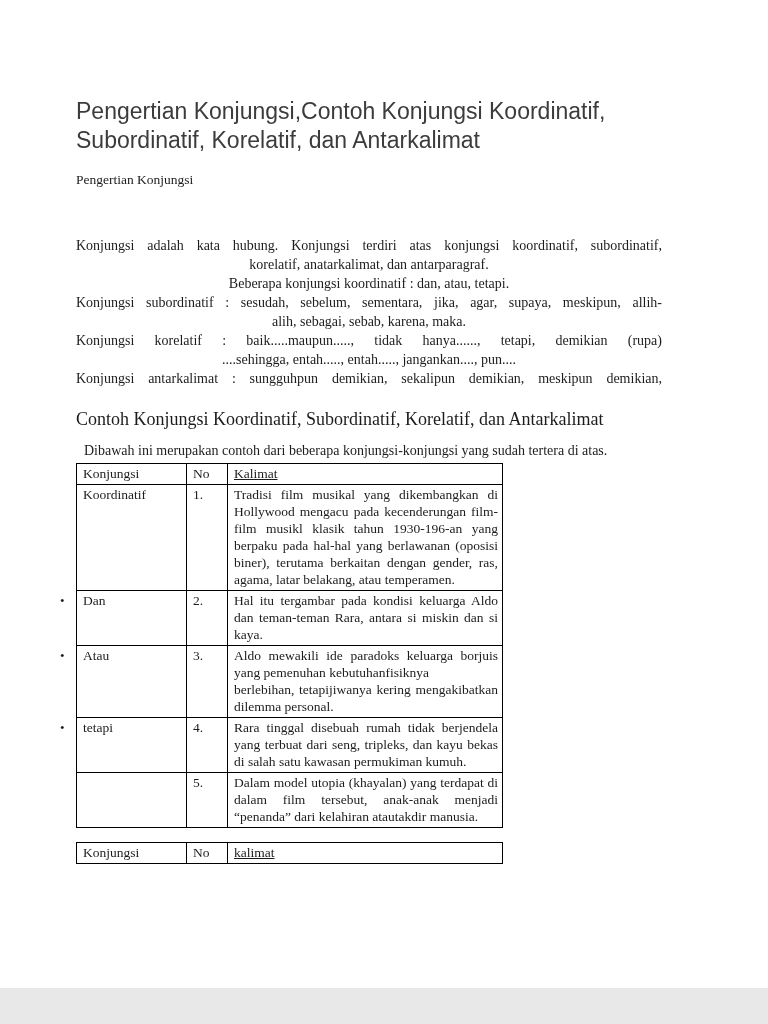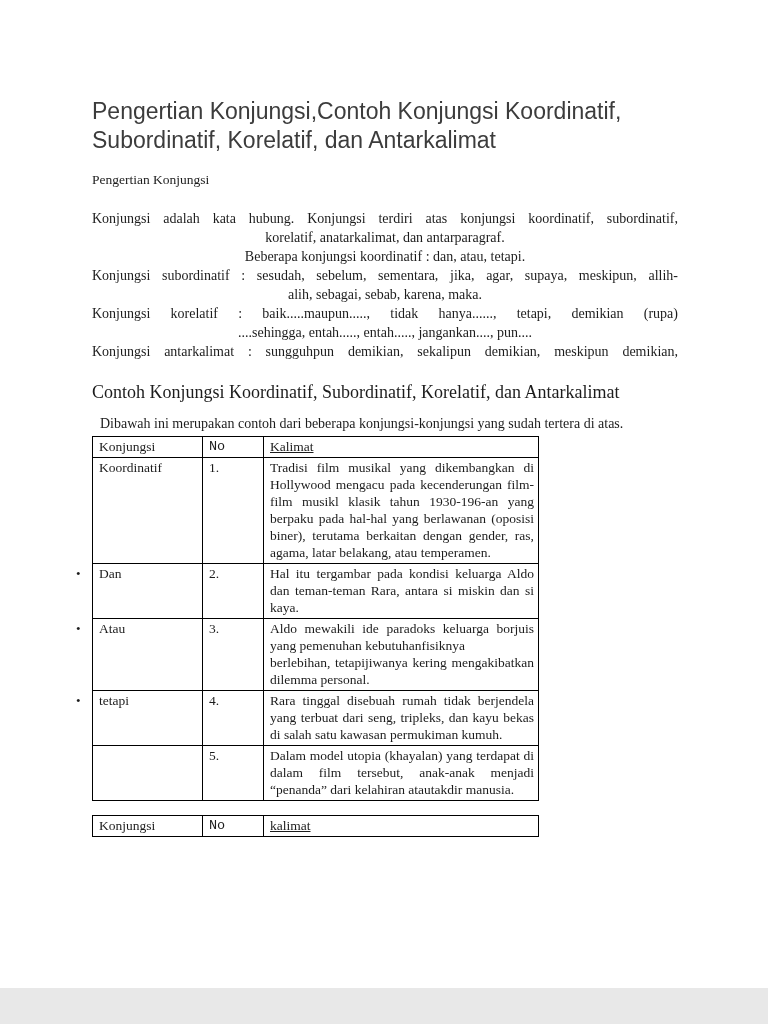--- a/index.html
+++ b/index.html
@@ -5,33 +5,33 @@
   * { box-sizing: border-box; }
   html, body { margin: 0; padding: 0; }
   body {
     width: 768px; height: 1024px;
     background: #ffffff;
     font-family: "Liberation Serif", serif;
     color: #1c1c1c;
     position: relative;
     overflow: hidden;
   }
-  .content { position: absolute; left: 92px; top: 0; width: 586px; }
+  .content { position: absolute; left: 76px; top: 0; width: 586px; }
 
   .title {
     font-family: "Liberation Sans", sans-serif;
     font-weight: 400;
     color: #3c3c3c;
     font-size: 23px;
     line-height: 29px;
     margin: 97px 0 0 0;
   }
   .subtitle { font-size: 13.5px; margin: 17px 0 0 0; }
 
-  .body-text { margin-top: 21px; font-size: 14px; line-height: 19px; }
+  .body-text { margin-top: 48px; font-size: 14px; line-height: 19px; }
   .line { text-align: center; }
   .line.jl { text-align: justify; text-align-last: justify; }
 
   .example-heading { font-size: 18px; margin: 21px 0 0 0; }
   .example-intro  { font-size: 14px; margin: 13px 0 0 8px; }
 
   table.k-table {
     border-collapse: collapse;
     table-layout: fixed;
     width: 426px;
@@ -40,21 +40,21 @@
   .k-table th, .k-table td {
     border: 1px solid #000;
     font-weight: normal;
     text-align: left;
     vertical-align: top;
     font-size: 13.5px;
     line-height: 17px;
     padding: 1px 4px 2px 6px;
   }
   .col-konjungsi { width: 110px; }
-  .col-no { width: 61px; font-family: Liberation Mono, monospace; }
+  .col-no { width: 41px; }
   .col-kalimat { width: 275px; text-decoration: underline; }
   td.kalimat { text-align: justify; }
   td.konjungsi { position: relative; }
   .bullet { position: absolute; left: -17px; top: 1px; font-size: 13px; }
   table.t2 { margin-top: 14px; }
 
   .page-gap {
     position: absolute; left: 0; right: 0; bottom: 0; height: 36px;
     background: #e8e8e8;
   }

